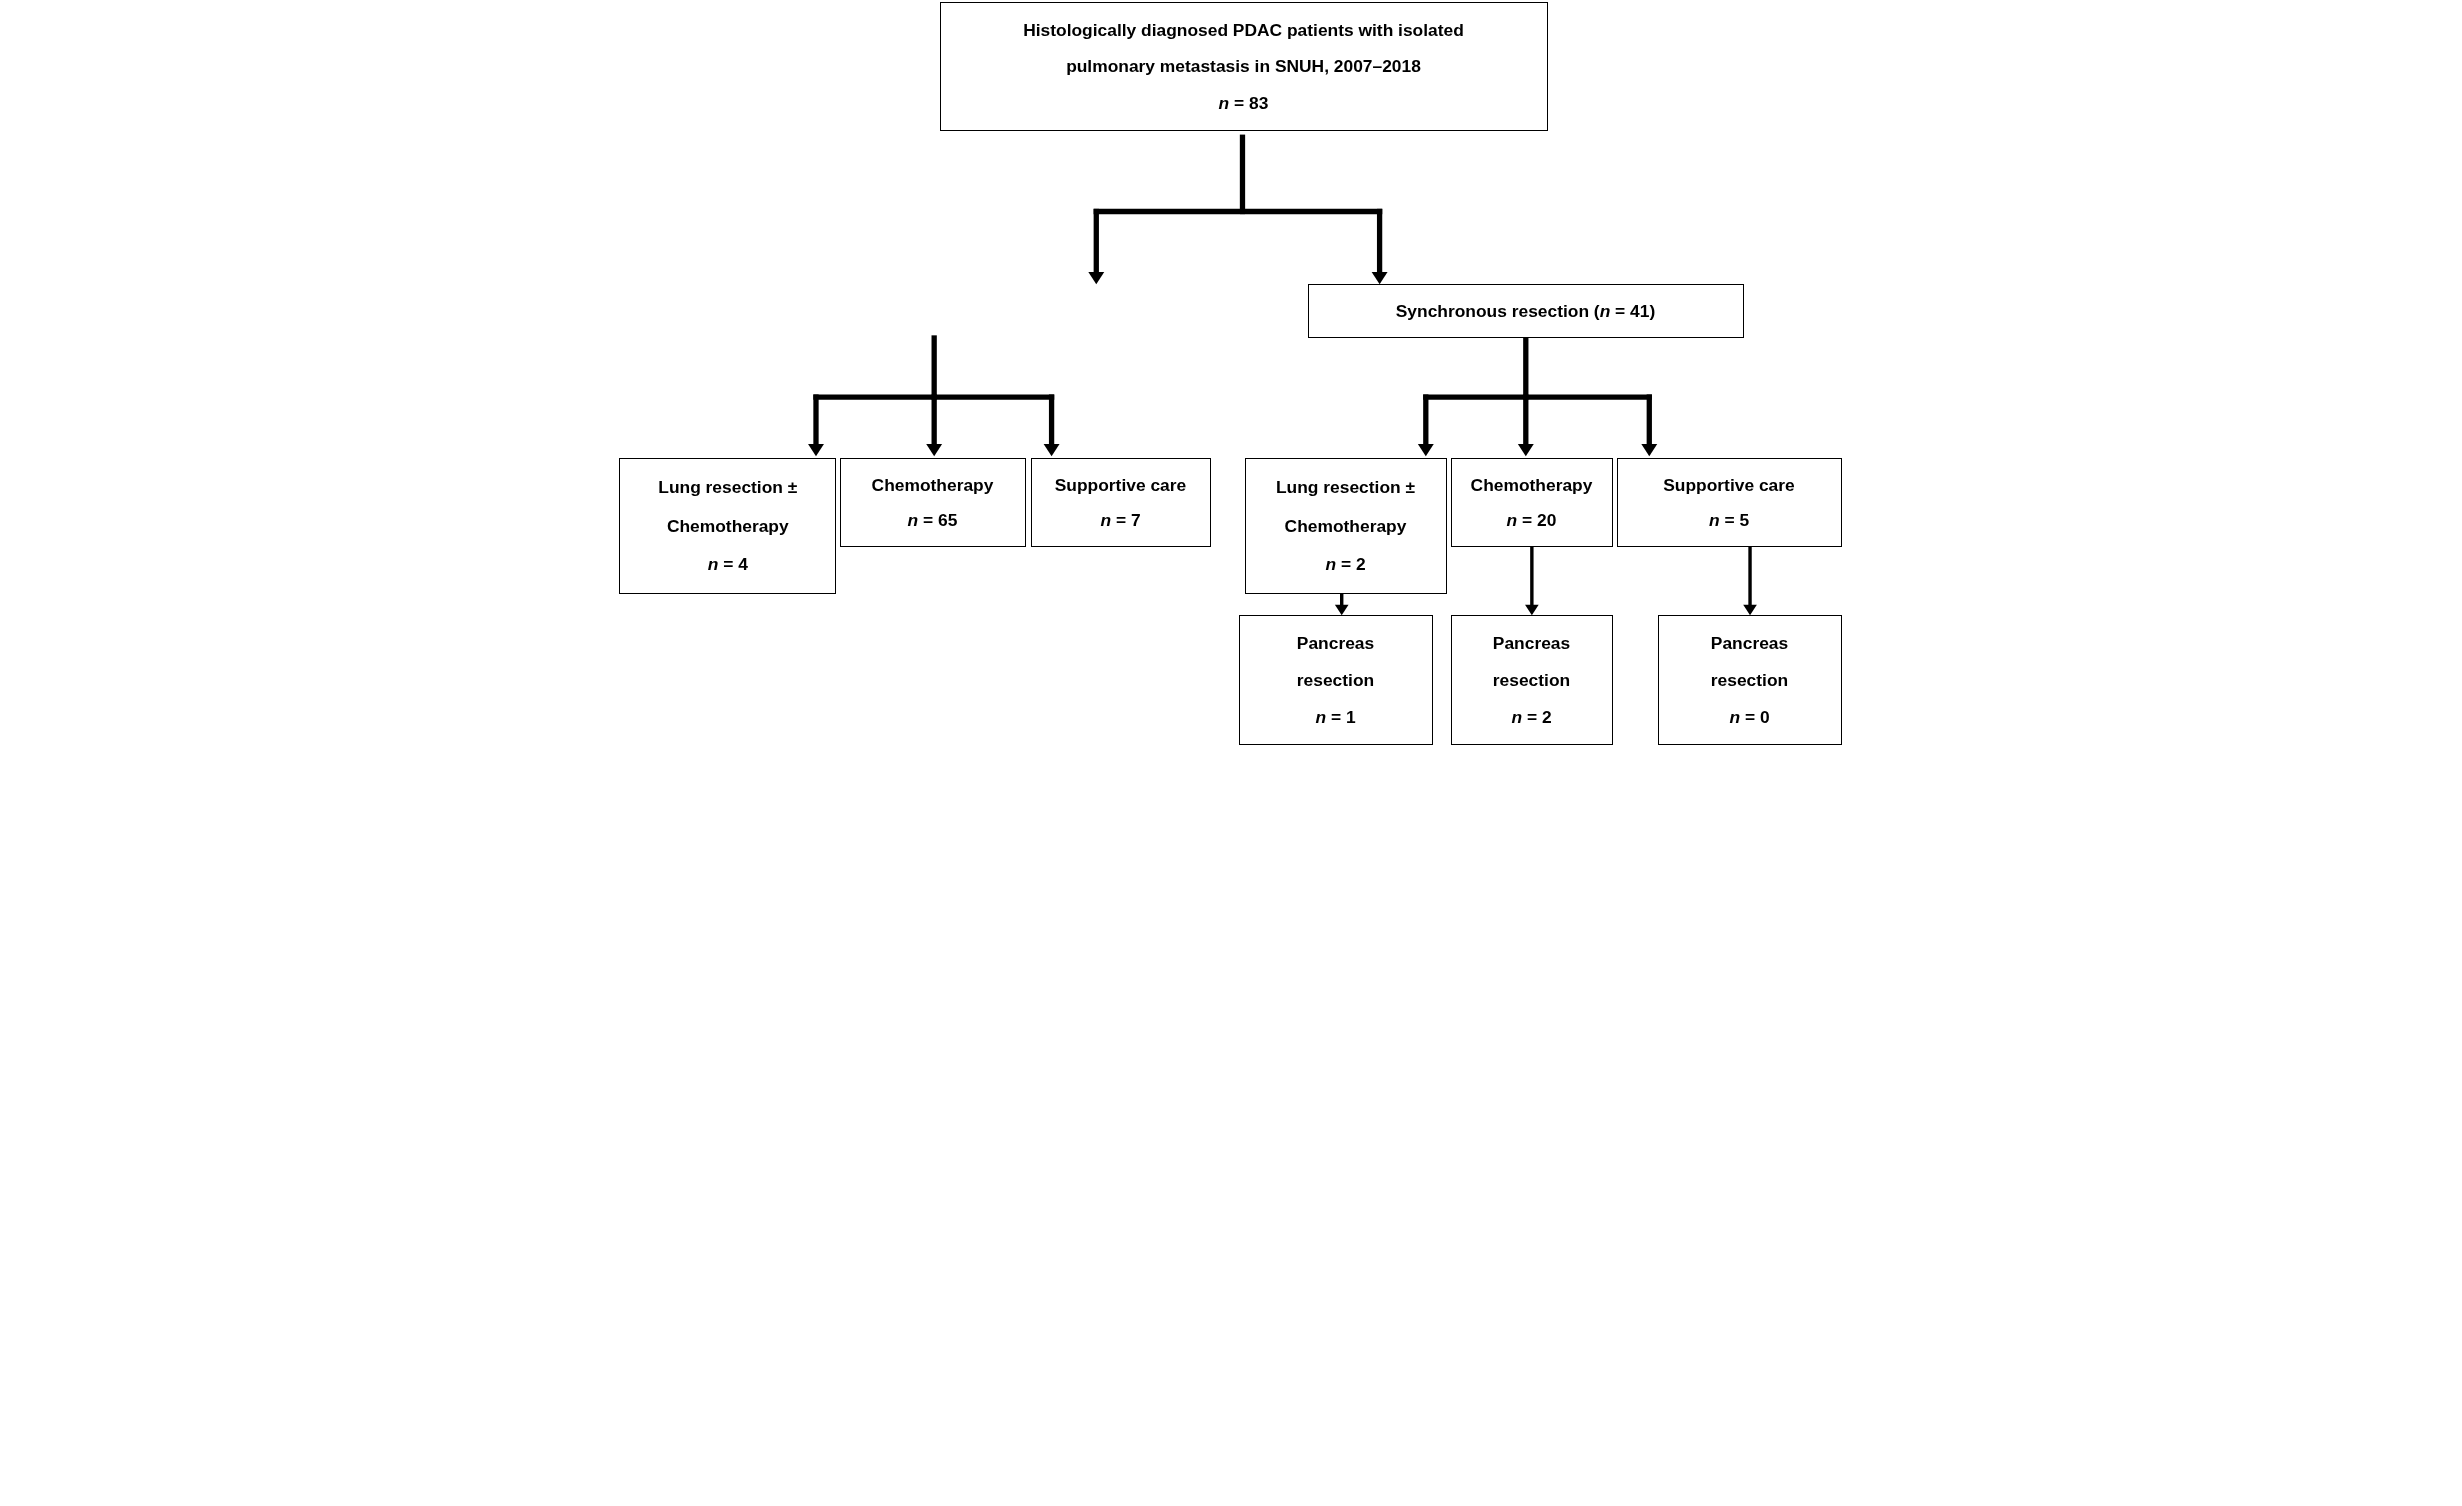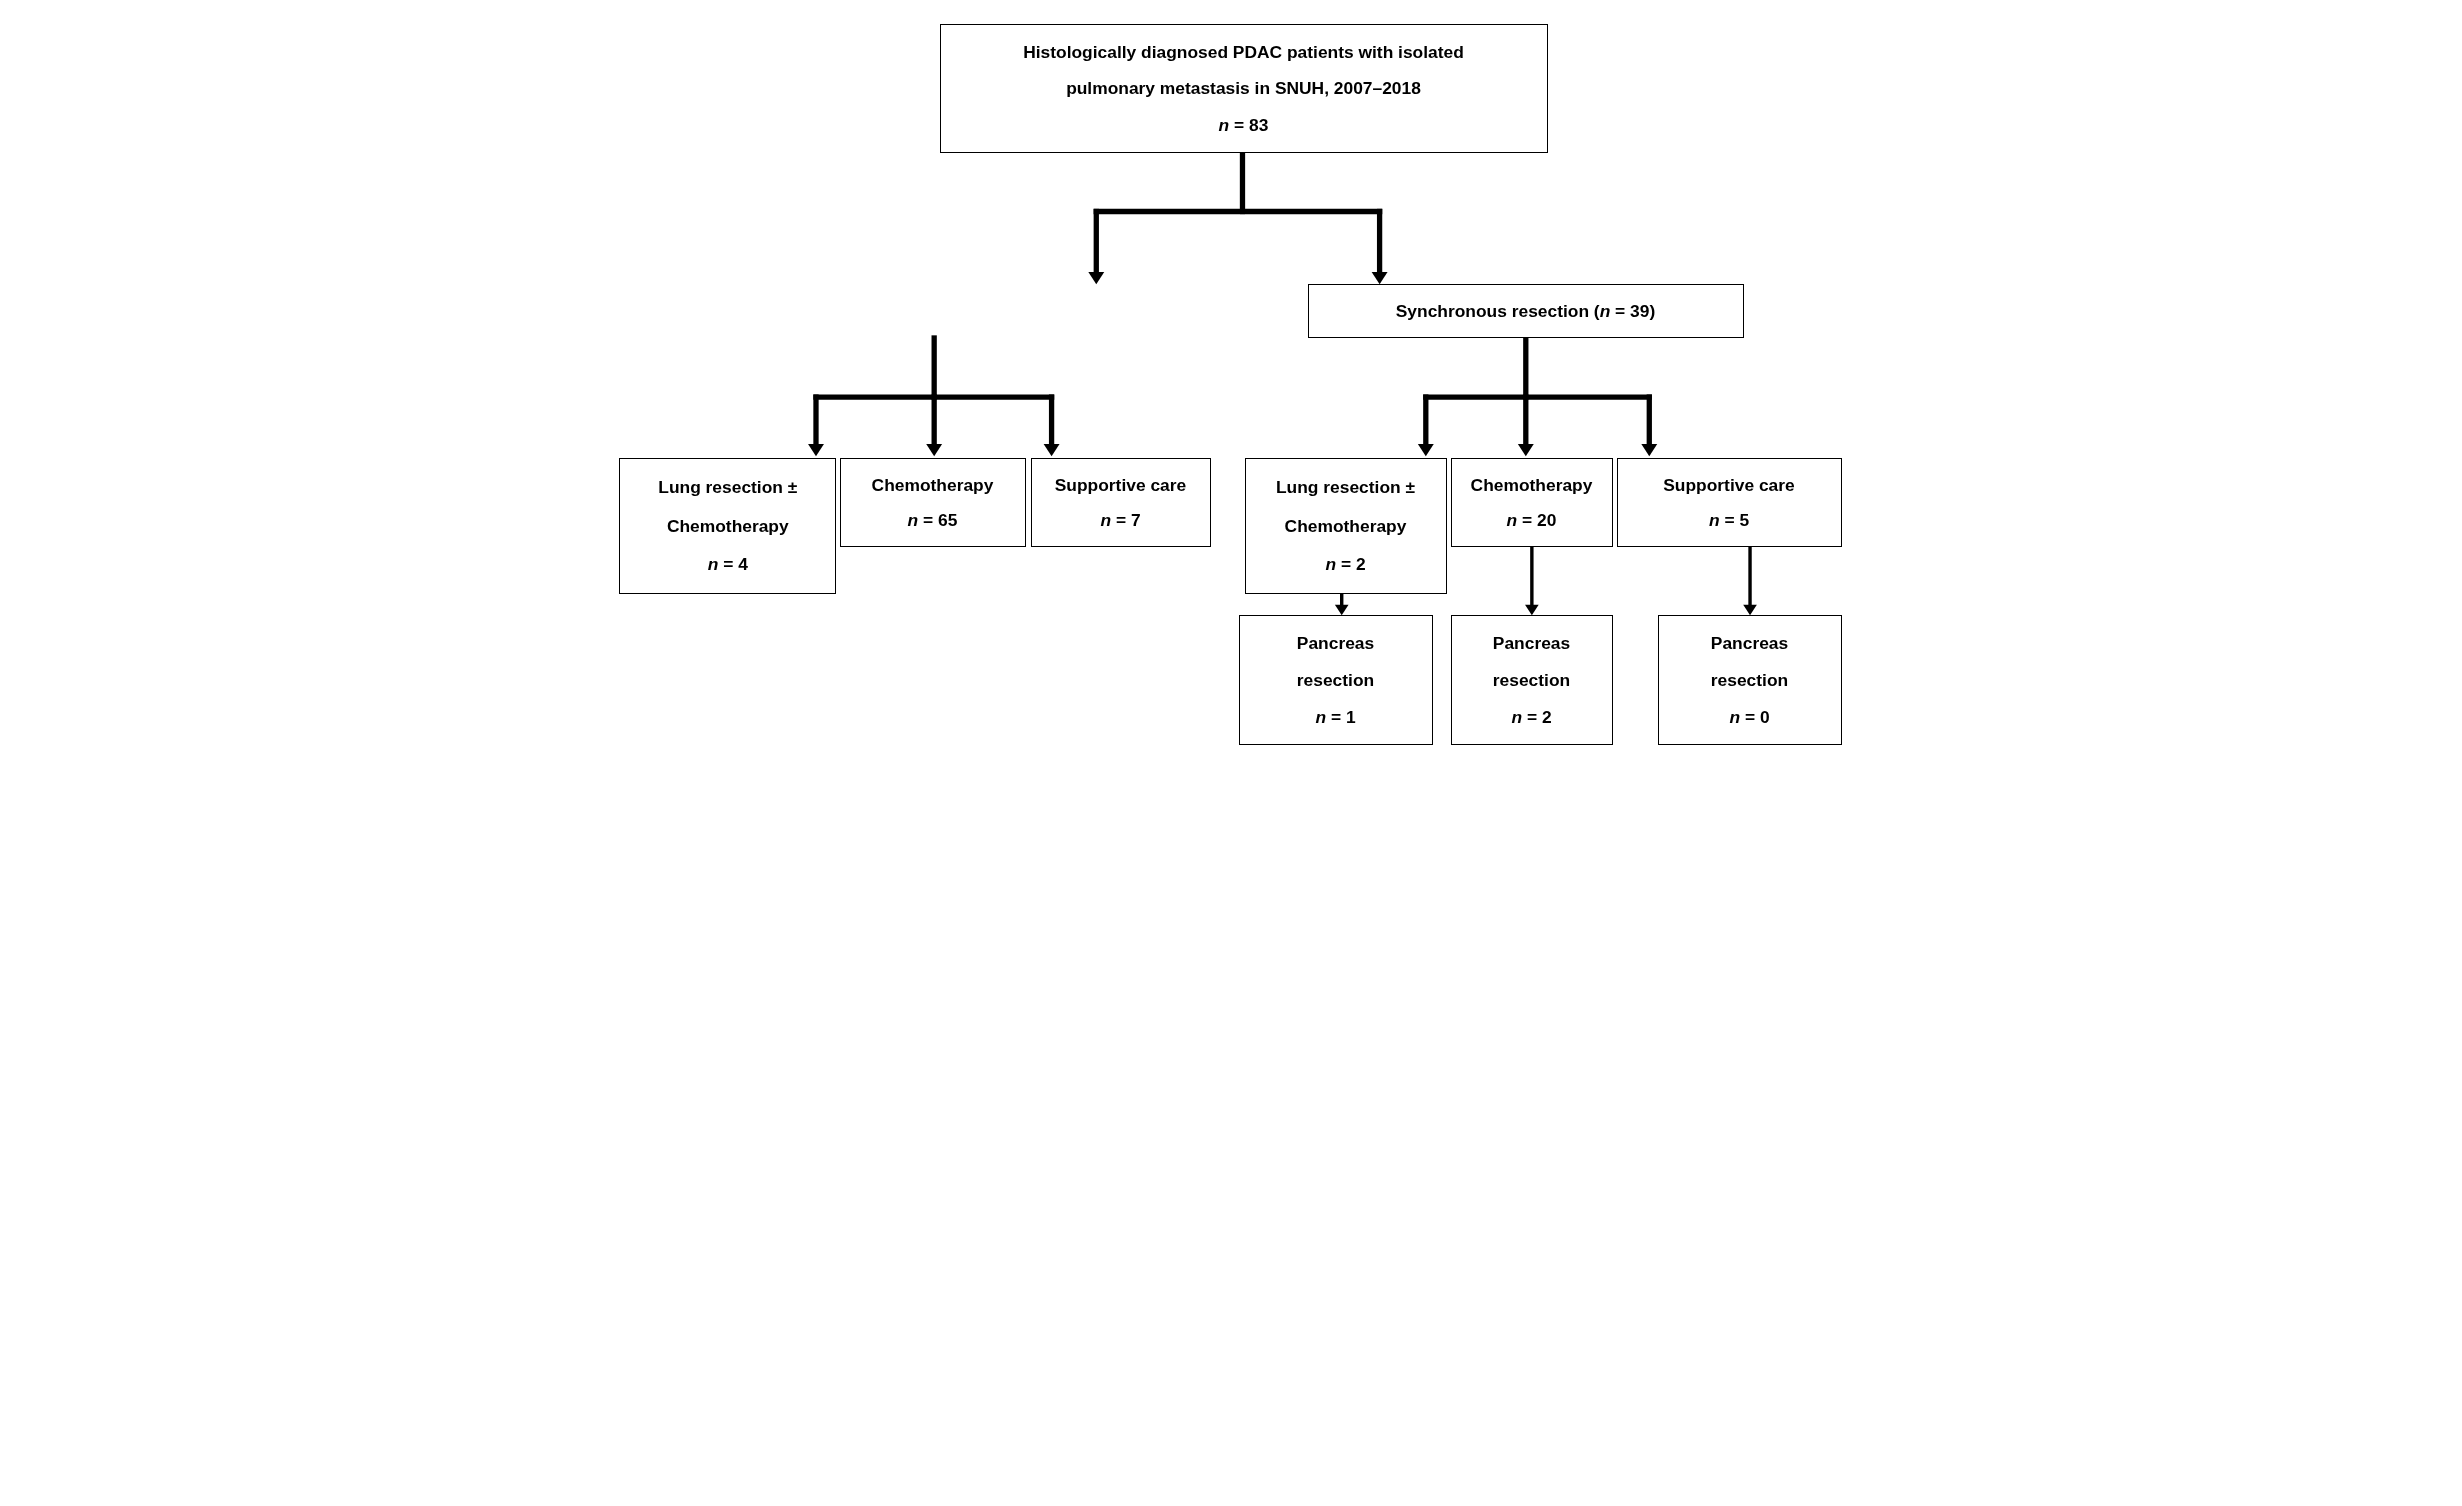--- a/index.html
+++ b/index.html
@@ -58,29 +58,29 @@
       <line x1="1364" y1="524" x2="1364" y2="588" stroke="#000000" stroke-width="7" stroke-linecap="square"></line>
       <polygon points="1353.5,586 1374.5,586 1364,602" fill="#000000"></polygon>
       <line x1="958" y1="784" x2="958" y2="800" stroke="#000000" stroke-width="4.5" stroke-linecap="square"></line>
       <polygon points="949,798 967,798 958,812" fill="#000000"></polygon>
       <line x1="1209" y1="721" x2="1209" y2="800" stroke="#000000" stroke-width="4.5" stroke-linecap="square"></line>
       <polygon points="1200,798 1218,798 1209,812" fill="#000000"></polygon>
       <line x1="1497" y1="721" x2="1497" y2="800" stroke="#000000" stroke-width="4.5" stroke-linecap="square"></line>
       <polygon points="1488,798 1506,798 1497,812" fill="#000000"></polygon>
     </svg>
 
-  <div class="box" style="left:324px;top:24px;width:608px;height:129px;">
+  <div class="box" style="left:324px;top:2px;width:608px;height:129px;">
     <div class="ln">Histologically diagnosed PDAC patients with isolated</div>
     <div class="ln">pulmonary metastasis in SNUH, 2007–2018</div>
     <div class="ln"><i>n</i><span> = 83</span></div>
   </div>
 
 
   <div class="box single" style="left:692px;top:284px;width:436px;height:54px;">
-    <div class="ln"><span>Synchronous resection (</span><i>n</i><span> = 39)</span></div>
+    <div class="ln"><span>Synchronous resection (</span><i>n</i><span> = 41)</span></div>
   </div>
 
   <div class="box" style="left:3.8px;top:458px;width:217px;height:136px;">
     <div class="ln">Lung resection ±</div>
     <div class="ln">Chemotherapy</div>
     <div class="ln"><i>n</i><span> = 4</span></div>
   </div>
 
   <div class="box" style="left:224px;top:458px;width:186px;height:89px;">
     <div class="ln">Chemotherapy</div>

